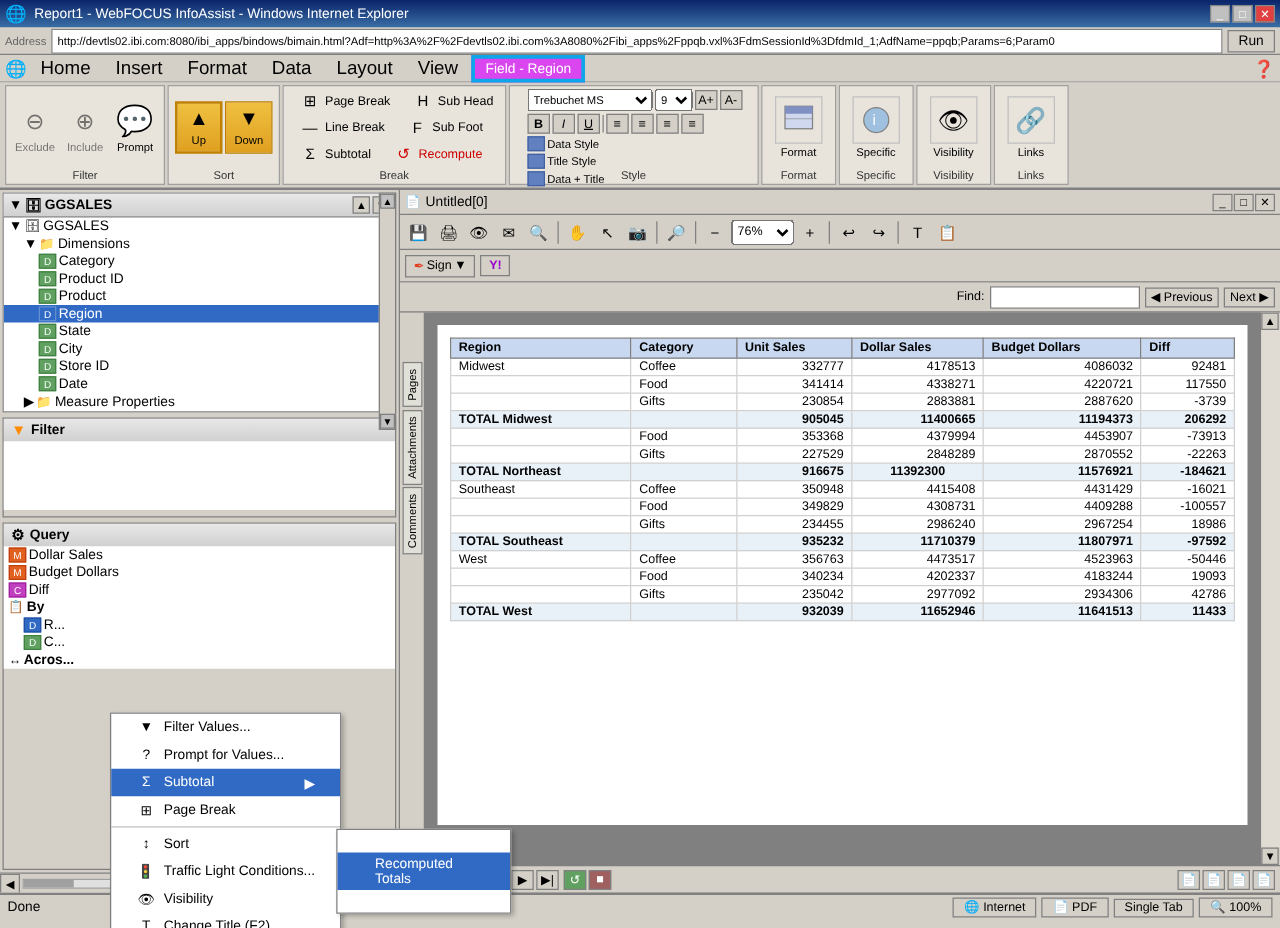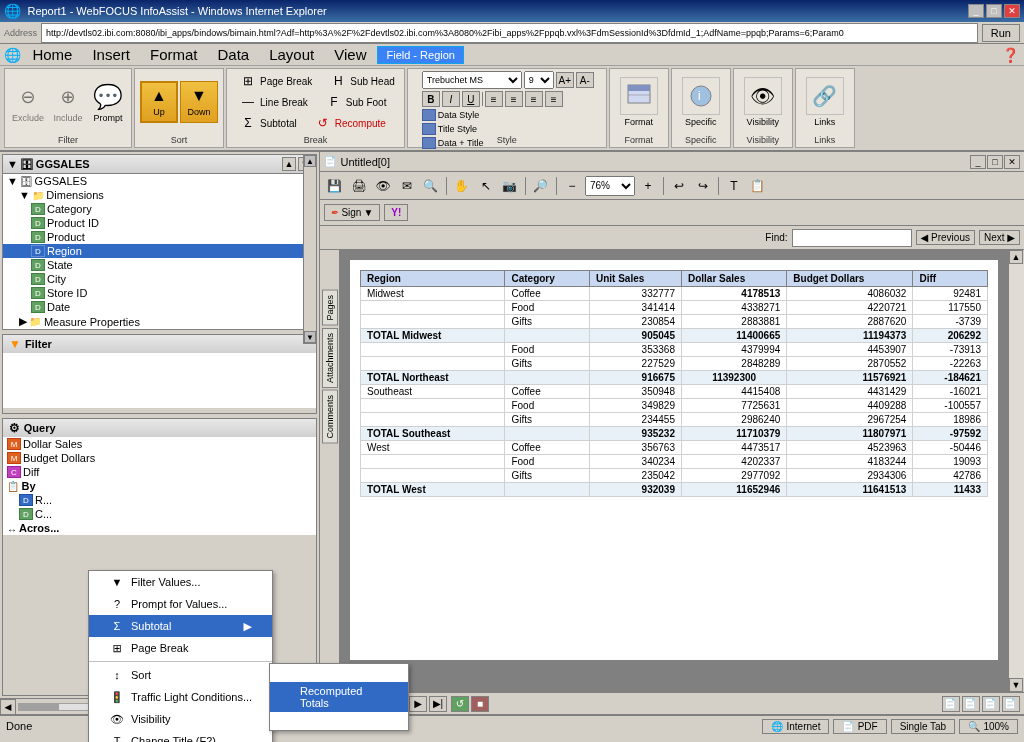--- a/index.html
+++ b/index.html
@@ -141,21 +141,21 @@
 </div>
 
 <div class="menu-bar">
   <span style="font-size:14px;">🌐</span>
   <div class="menu-item">Home</div>
   <div class="menu-item">Insert</div>
   <div class="menu-item">Format</div>
   <div class="menu-item">Data</div>
   <div class="menu-item">Layout</div>
   <div class="menu-item">View</div>
-  <div class="field-region-tab" style="background:#3b82f6;color:white;border:1px solid #0ea5e9;">Field - Region</div>
+  <div class="field-region-tab" style="background:#d946ef;color:white;border:3px solid #0ea5e9;">Field - Region</div>
   <div style="flex:1;"></div>
   <div style="font-size:14px;cursor:pointer;">❓</div>
 </div>
 
 <div class="ribbon" style="height:86px;">
 
   <div class="ribbon-group" style="min-width:110px;">
     <div class="ribbon-group-content">
       <div class="ribbon-btn" style="opacity:0.5;">
         <div class="icon">⊖</div>
@@ -502,21 +502,21 @@
                 <th>Dollar Sales</th>
                 <th>Budget Dollars</th>
                 <th>Diff</th>
               </tr>
             </thead>
             <tbody id="report-table-body">
             <tr>
                   <td class="region-cell">Midwest</td>
                   <td>Coffee</td>
                   <td style="text-align: right;">332777</td>
-                  <td style="text-align: right; font-weight: bold;">4178513</td>
+                  <td style="text-align: right;">4178513</td>
                   <td style="text-align: right;">4086032</td>
                   <td style="text-align: right;">92481</td>
                 </tr>
                 <tr>
                   <td></td>
                   <td>Food</td>
                   <td style="text-align: right;">341414</td>
                   <td style="text-align: right;">4338271</td>
                   <td style="text-align: right;">4220721</td>
                   <td style="text-align: right;">117550</td>
@@ -566,21 +566,21 @@
                   <td>Coffee</td>
                   <td style="text-align: right;">350948</td>
                   <td style="text-align: right;">4415408</td>
                   <td style="text-align: right;">4431429</td>
                   <td style="text-align: right;">-16021</td>
                 </tr>
                 <tr>
                   <td></td>
                   <td>Food</td>
                   <td style="text-align: right;">349829</td>
-                  <td style="text-align: right;">7725631</td>
+                  <td style="text-align: right;">4308731</td>
                   <td style="text-align: right;">4409288</td>
                   <td style="text-align: right;">-100557</td>
                 </tr>
                 <tr>
                   <td></td>
                   <td>Gifts</td>
                   <td style="text-align: right;">234455</td>
                   <td style="text-align: right;">2986240</td>
                   <td style="text-align: right;">2967254</td>
                   <td style="text-align: right;">18986</td>

